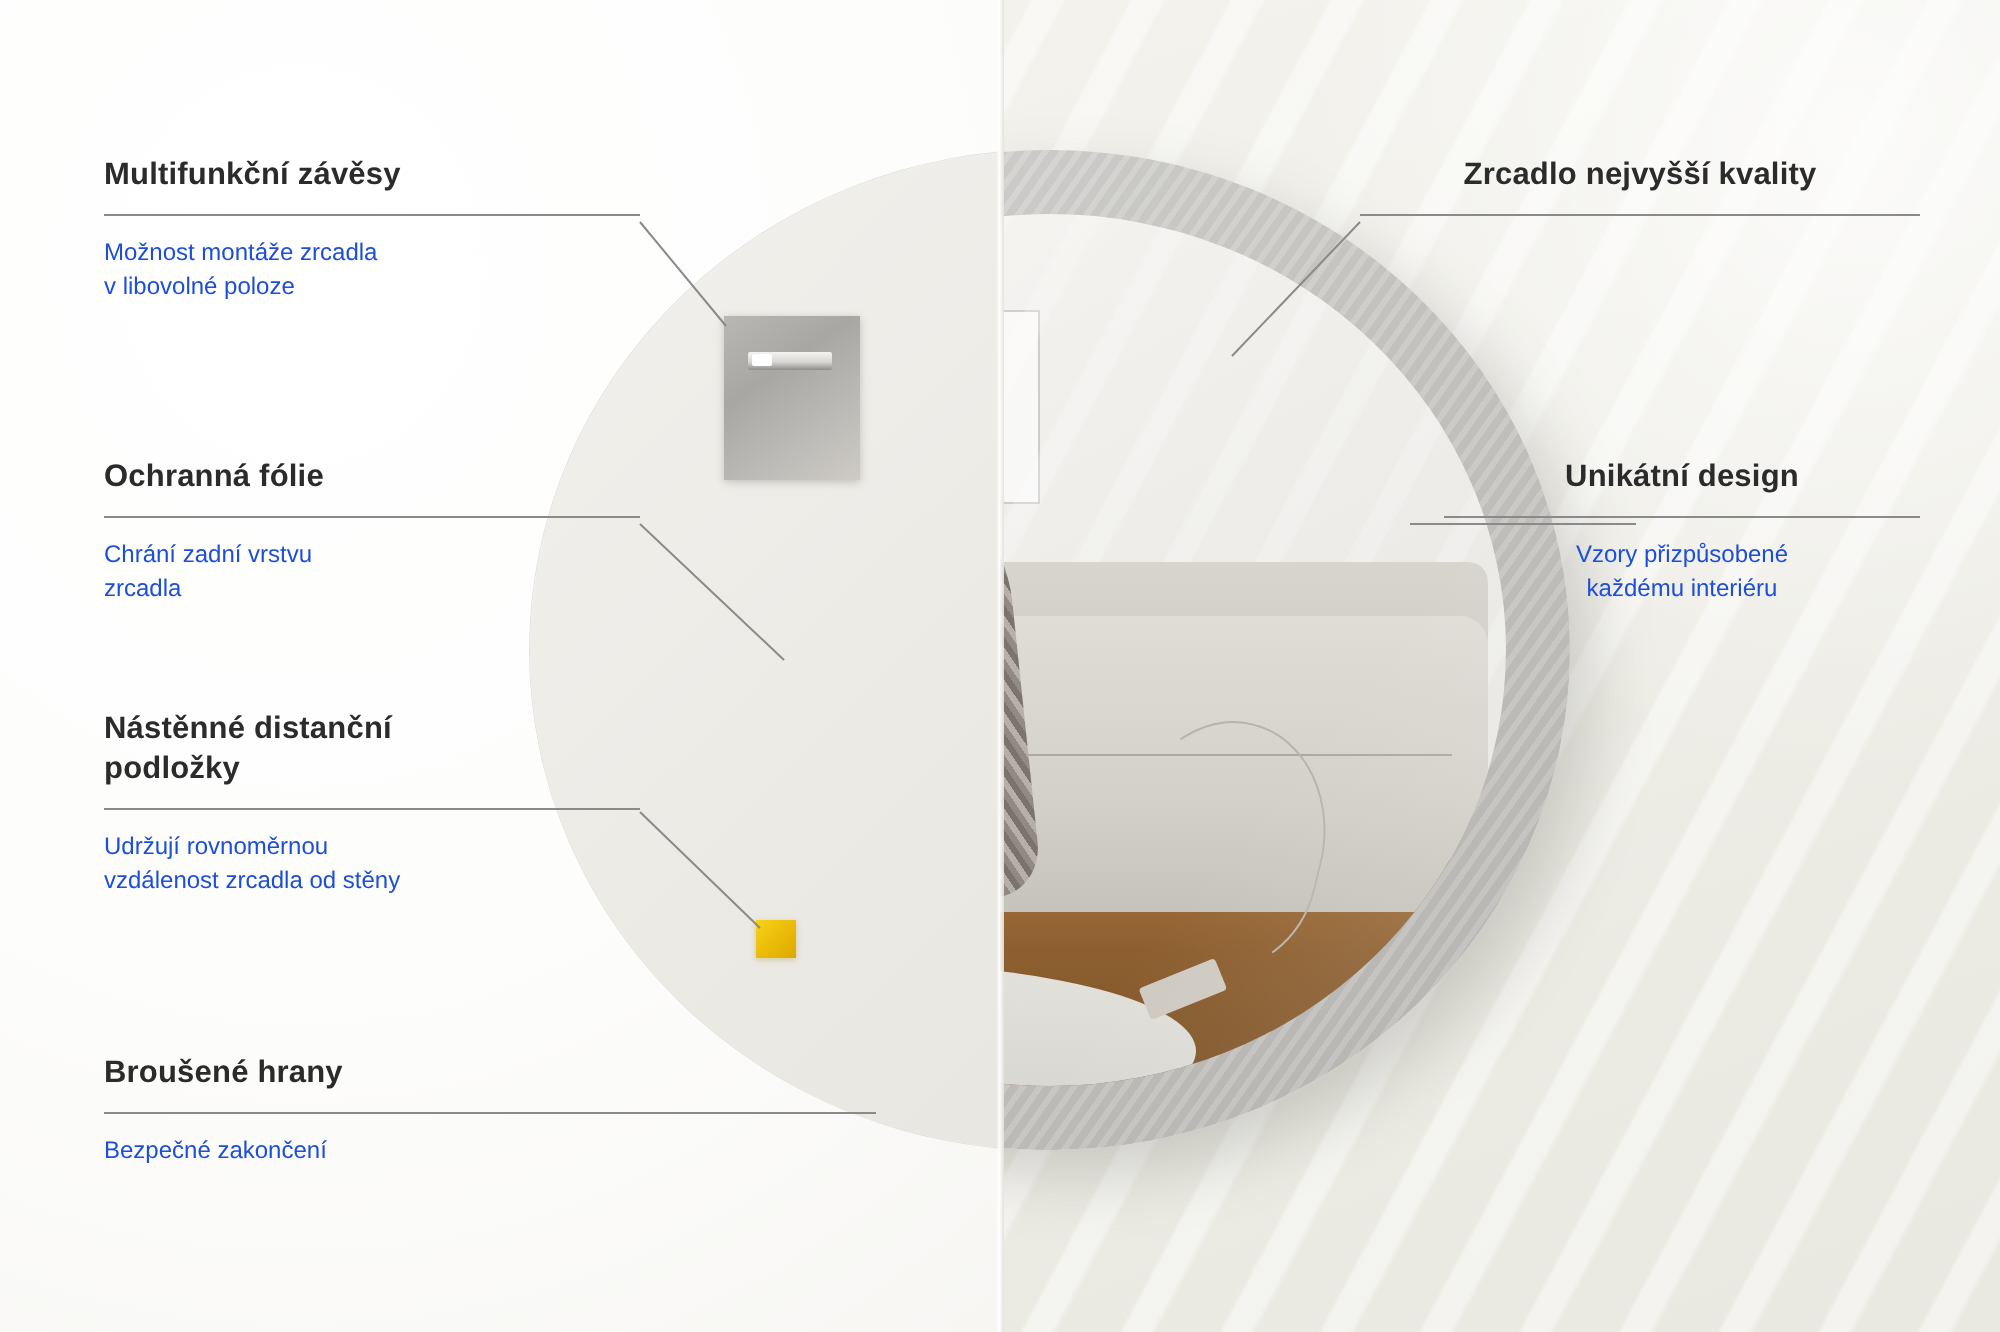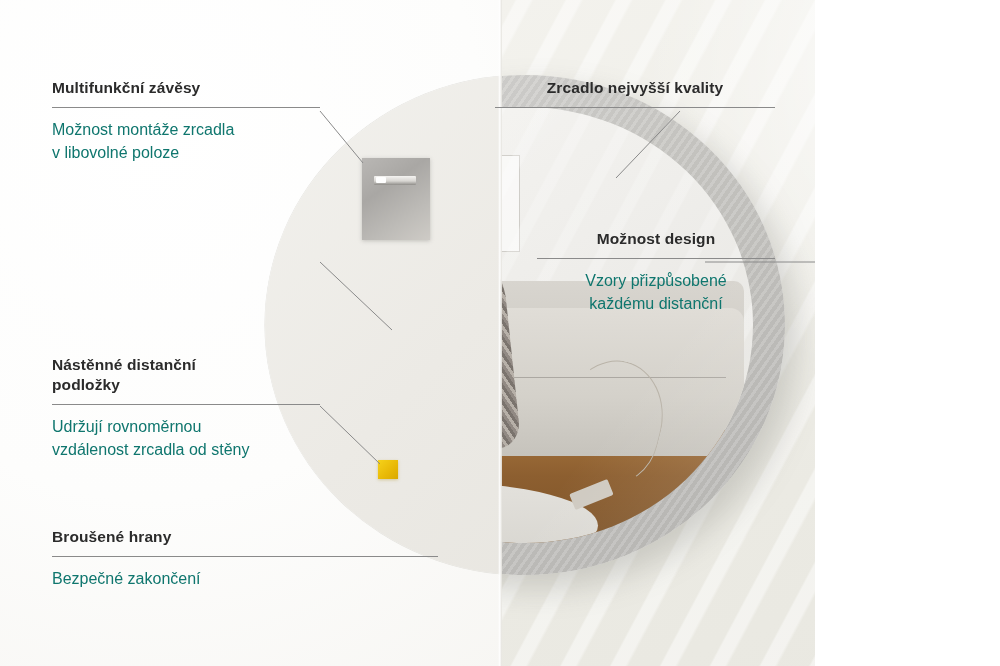--- a/index.html
+++ b/index.html
@@ -2,21 +2,21 @@
 <html><head>
 <meta charset="utf-8">
 <style>
   * { margin:0; padding:0; box-sizing:border-box; }
   html,body { width:1000px; height:666px; overflow:hidden; }
   body {
     font-family:"Liberation Sans", sans-serif;
     background:#ffffff;
     position:relative;
   }
-  #stage { position:absolute; inset:0; width:815px; height:666px; overflow:hidden; }
+  #stage { position:absolute; inset:0; width:1000px; height:666px; overflow:hidden; }
 
   
   .bg-left {
     position:absolute; left:0; top:0; width:500px; height:666px;
     background:
       radial-gradient(120% 100% at 30% 20%, #ffffff 0%, #fdfdfc 55%, #f7f6f3 100%);
   }
   .bg-right {
     position:absolute; left:500px; top:0; width:500px; height:666px;
     background:
@@ -163,21 +163,21 @@
   
   .callout { position:absolute; }
   .callout h3 {
     font-size:15.5px; font-weight:bold; color:#2b2b2b; letter-spacing:.1px;
     line-height:1.28; white-space:pre-line;
   }
   .callout .rule {
     height:1px; background:#8a8a8a; margin:9px 0 10px 0;
   }
   .callout p {
-    font-size:16px; color:#0f766e; line-height:1.45; white-space:pre-line;
+    font-size:12px; color:#1d4ed8; line-height:1.45; white-space:pre-line;
   }
   .callout.left { left:52px; width:268px; text-align:left; }
   .callout.right { right:40px; width:238px; text-align:center; }
 
   
   #leaders { position:absolute; left:0; top:0; width:1000px; height:666px; pointer-events:none; }
 </style>
 </head>
 <body>
 
@@ -234,20 +234,26 @@
     </g>
   </svg>
 
   <div class="callout left" style="top:78px;">
     <h3>Multifunkční závěsy</h3>
     <div class="rule"></div>
     <p>Možnost montáže zrcadla
 v libovolné poloze</p>
   </div>
 
+  <div class="callout left" style="top:229px;">
+    <h3>Ochranná fólie</h3>
+    <div class="rule"></div>
+    <p>Chrání zadní vrstvu
+zrcadla</p>
+  </div>
 
   <div class="callout left" style="top:527px; width:386px;">
     <h3>Broušené hrany</h3>
     <div class="rule"></div>
     <p>Bezpečné zakončení</p>
   </div>
 
   <div class="callout left" style="top:355px;">
     <h3>Nástěnné distanční
 podložky</h3>
@@ -255,19 +261,19 @@
     <p>Udržují rovnoměrnou
 vzdálenost zrcadla od stěny</p>
   </div>
 
   <div class="callout right" style="top:78px; width:280px;">
     <h3>Zrcadlo nejvyšší kvality</h3>
     <div class="rule"></div>
   </div>
 
   <div class="callout right" style="top:229px;">
-    <h3>Možnost design</h3>
+    <h3>Unikátní design</h3>
     <div class="rule"></div>
     <p>Vzory přizpůsobené
-každému distanční</p>
+každému interiéru</p>
   </div>
 
 </div>
 
 </body></html>

